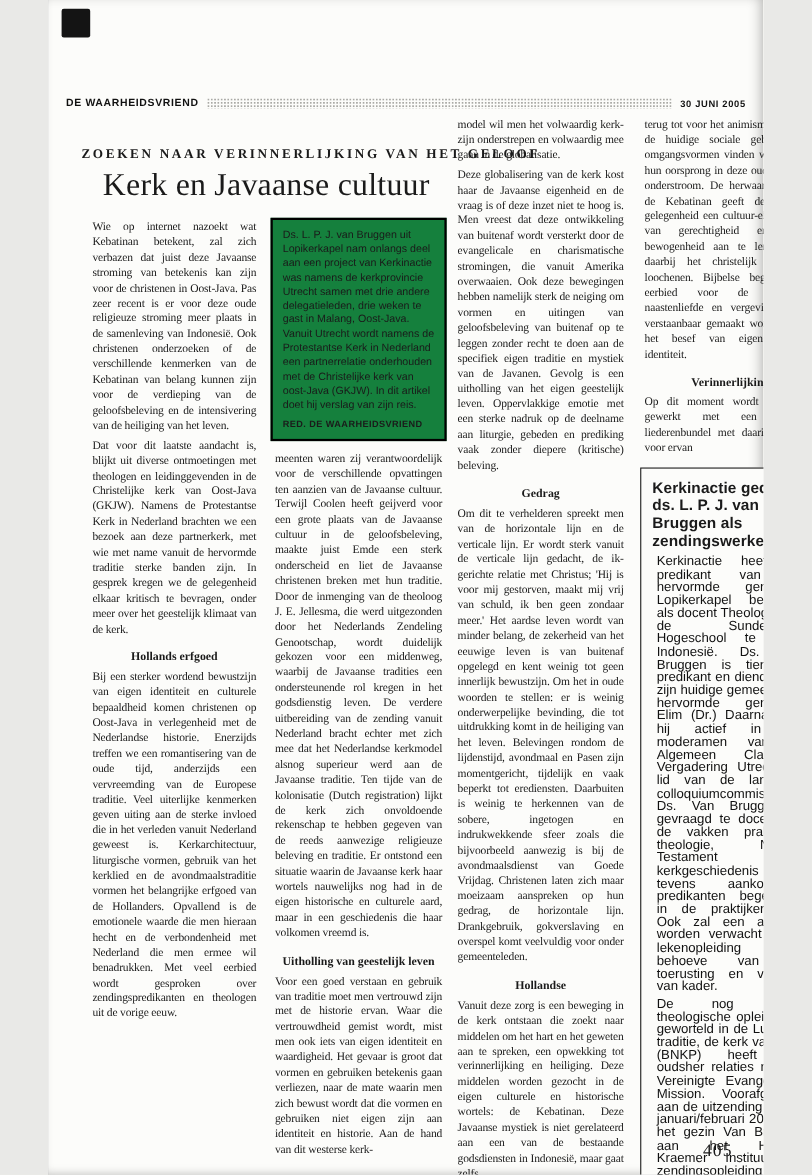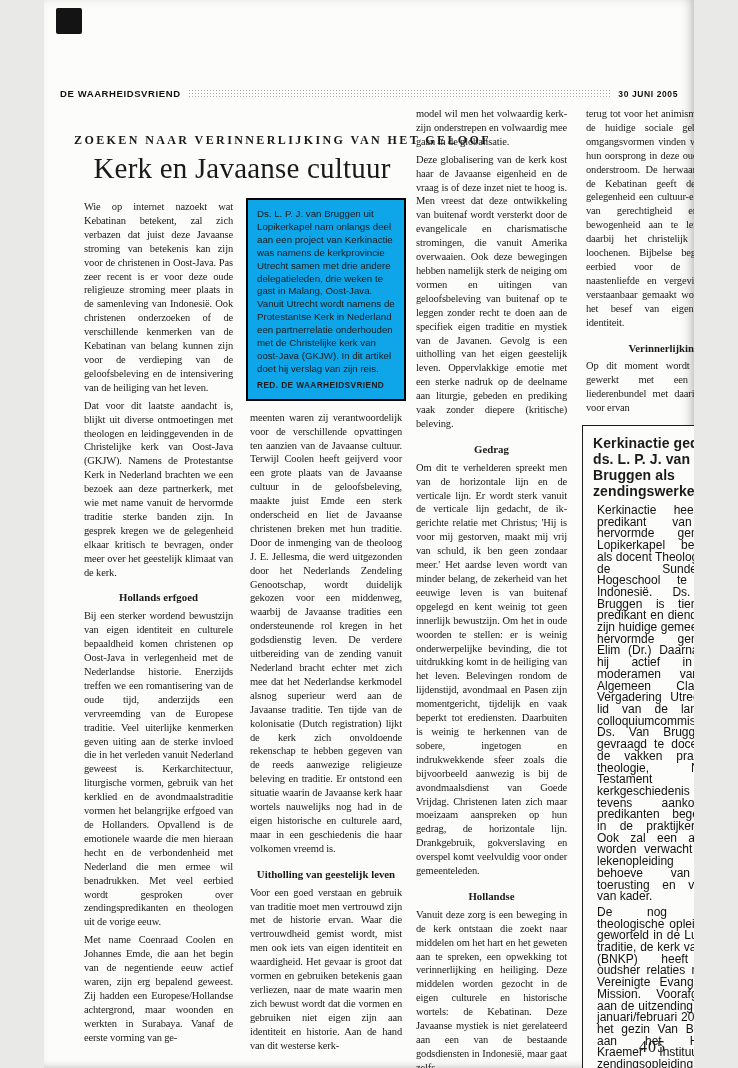--- a/index.html
+++ b/index.html
@@ -38,21 +38,21 @@
   .col .col-heading{
     font-size:10.8px;font-weight:700;margin:12px 0 2px 0;text-align:center;letter-spacing:0;
   }
   .col1{left:36px;top:196px;width:157px;}
   .col2{left:202px;top:196px;width:160px;}
   .col3{left:368px;top:103px;width:159px;}
   .col4{left:538px;top:103px;width:164px;}
   .intro-box{
     border:2px solid #000;padding:8px 9px 7px 9px;margin:2px 0 10px 0;
     font-family:"Liberation Sans", sans-serif;font-size:9.7px;line-height:12.9px;
-    letter-spacing:0;text-align:left;background:#0ea5e9;
+    letter-spacing:0;text-align:left;background:#15803d;
   }
   .intro-box .intro-text{margin:0;}
   .intro-sig{
     margin-top:3px;text-align:left;font-weight:700;font-size:8.3px;
     font-variant:small-caps;letter-spacing:.4px;
   }
   .sidebar-box{
     box-sizing:border-box;border:1.5px solid #1b1b1b;padding:9px 10px 10px 10px;
     margin-top:10px;background:#fcfcfa;
     font-family:"Liberation Sans", sans-serif;letter-spacing:0;
@@ -84,21 +84,20 @@
   <div class="headline">
     <div class="kicker">ZOEKEN NAAR VERINNERLIJKING VAN HET GELOOF</div>
     <h1 class="title">Kerk en Javaanse cultuur</h1>
   </div>
 
   <section class="col col1">
       <p class="col-para">Wie op internet nazoekt wat Kebatinan betekent, zal zich verbazen dat juist deze Javaanse stroming van betekenis kan zijn voor de christenen in Oost-Java. Pas zeer recent is er voor deze oude religieuze stroming meer plaats in de samenleving van Indonesië. Ook christenen onderzoeken of de verschillende kenmerken van de Kebatinan van belang kunnen zijn voor de verdieping van de geloofsbeleving en de intensivering van de heiliging van het leven.</p>
       <p class="col-para">Dat voor dit laatste aandacht is, blijkt uit diverse ontmoetingen met theologen en leidinggevenden in de Christelijke kerk van Oost-Java (GKJW). Namens de Protestantse Kerk in Nederland brachten we een bezoek aan deze partnerkerk, met wie met name vanuit de hervormde traditie sterke banden zijn. In gesprek kregen we de gelegenheid elkaar kritisch te bevragen, onder meer over het geestelijk klimaat van de kerk.</p>
       <h3 class="col-heading">Hollands erfgoed</h3>
       <p class="col-para">Bij een sterker wordend bewustzijn van eigen identiteit en culturele bepaaldheid komen christenen op Oost-Java in verlegenheid met de Nederlandse historie. Enerzijds treffen we een romantisering van de oude tijd, anderzijds een vervreemding van de Europese traditie. Veel uiterlijke kenmerken geven uiting aan de sterke invloed die in het verleden vanuit Nederland geweest is. Kerkarchitectuur, liturgische vormen, gebruik van het kerklied en de avondmaalstraditie vormen het belangrijke erfgoed van de Hollanders. Opvallend is de emotionele waarde die men hieraan hecht en de verbondenheid met Nederland die men ermee wil benadrukken. Met veel eerbied wordt gesproken over zendingspredikanten en theologen uit de vorige eeuw.</p>
-      <p class="col-para">Met name Coenraad Coolen en Johannes Emde, die aan het begin van de negentiende eeuw actief waren, zijn erg bepalend geweest. Zij hadden een Europese/Hollandse achtergrond, maar woonden en werkten in Surabaya. Vanaf de eerste vorming van ge-</p>
     </section>
 
   <section class="col col2">
     <aside class="intro-box">
       <p class="intro-text">Ds. L. P. J. van Bruggen uit Lopikerkapel nam onlangs deel aan een project van Kerkinactie was namens de kerkprovincie Utrecht samen met drie andere delegatieleden, drie weken te gast in Malang, Oost-Java. Vanuit Utrecht wordt namens de Protestantse Kerk in Nederland een partnerrelatie onderhouden met de Christelijke kerk van oost-Java (GKJW). In dit artikel doet hij verslag van zijn reis.</p>
       <div class="intro-sig">RED. DE WAARHEIDSVRIEND</div>
     </aside>
     <div>
         <p class="col-para">meenten waren zij verantwoordelijk voor de verschillende opvattingen ten aanzien van de Javaanse cultuur. Terwijl Coolen heeft geijverd voor een grote plaats van de Javaanse cultuur in de geloofsbeleving, maakte juist Emde een sterk onderscheid en liet de Javaanse christenen breken met hun traditie. Door de inmenging van de theoloog J. E. Jellesma, die werd uitgezonden door het Nederlands Zendeling Genootschap, wordt duidelijk gekozen voor een middenweg, waarbij de Javaanse tradities een ondersteunende rol kregen in het godsdienstig leven. De verdere uitbereiding van de zending vanuit Nederland bracht echter met zich mee dat het Nederlandse kerkmodel alsnog superieur werd aan de Javaanse traditie. Ten tijde van de kolonisatie (Dutch registration) lijkt de kerk zich onvoldoende rekenschap te hebben gegeven van de reeds aanwezige religieuze beleving en traditie. Er ontstond een situatie waarin de Javaanse kerk haar wortels nauwelijks nog had in de eigen historische en culturele aard, maar in een geschiedenis die haar volkomen vreemd is.</p>
         <h3 class="col-heading">Uitholling van geestelijk leven</h3>

